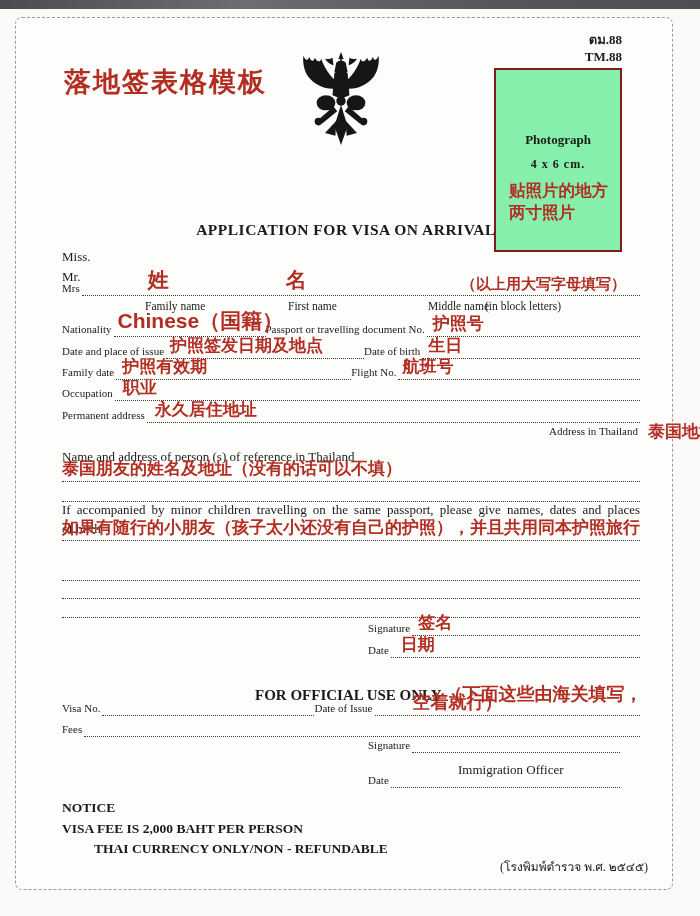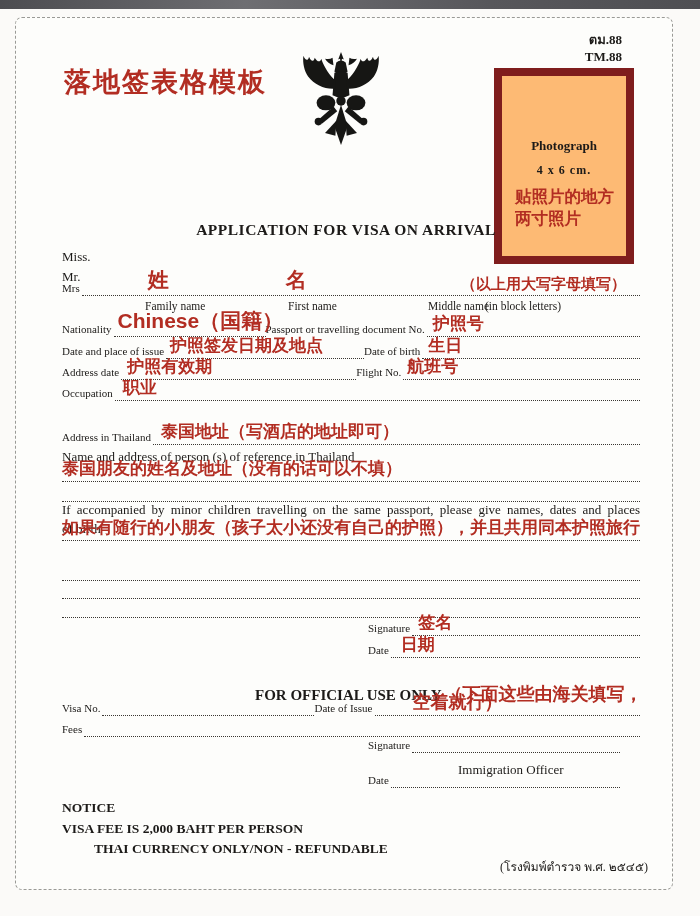--- a/index.html
+++ b/index.html
@@ -8,21 +8,21 @@
        font-family:"Liberation Serif",serif;color:var(--ink);}
   .page{position:absolute;inset:0;}
   .topstrip{position:absolute;left:0;top:0;width:700px;height:9px;
             background:linear-gradient(90deg,#4c4c50,#6e6e72 35%,#57575b 70%,#4f4f53);}
   .sheet{position:absolute;left:15px;top:17px;width:656px;height:871px;
          border:1px dashed #9a9a96;border-radius:7px;background:#fdfdfb;}
   .abs{position:absolute;}
   .red{color:var(--red);font-family:"Liberation Sans",sans-serif;font-weight:bold;white-space:nowrap;}
   .redtitle{font-size:27px;letter-spacing:2px;}
   .codes{font-size:13px;font-weight:bold;text-align:right;line-height:17px;font-family:"Liberation Serif",serif;}
-  .photobox{border:8px solid #7f1d1d;background:#fdba74;text-align:center;}
+  .photobox{border:2px solid #7f1d1d;background:#86efac;text-align:center;}
   .photobox .ph1{font-size:13px;font-weight:bold;margin-top:62px;}
   .photobox .ph2{font-size:12px;font-weight:bold;margin-top:9px;letter-spacing:1px;}
   .photobox .phnote{text-align:left;padding-left:13px;font-size:16.5px;line-height:22px;margin-top:7px;}
   .formtitle{font-size:15.5px;font-weight:bold;text-align:center;letter-spacing:.5px;}
   .plain{font-size:13px;white-space:nowrap;text-align:center;}
   .row{position:absolute;display:flex;align-items:flex-end;height:21px;}
   .lbl{font-size:11px;line-height:15px;white-space:nowrap;padding-right:2px;}
   .seg{position:relative;height:100%;border-bottom:1.6px dotted #3a3732;box-sizing:border-box;}
   .grow{flex:1;}
   .ann{position:absolute;bottom:1px;}
@@ -118,39 +118,45 @@
     <span class="seg" style="width:198px;">
       <span class="ann red s17" style="left:4px;">护照签发日期及地点</span>
     </span>
     <span class="lbl">Date of birth</span>
     <span class="seg grow">
       <span class="ann red s17" style="left:6px;">生日</span>
     </span>
   </div>
 
   <div class="row" style="left:62px;top:359px;width:578px;">
-    <span class="lbl">Address date</span>
+    <span class="lbl">Family date</span>
     <span class="seg" style="width:235px;">
       <span class="ann red s17" style="left:6px;">护照有效期</span>
     </span>
     <span class="lbl">Flight No.</span>
     <span class="seg grow">
       <span class="ann red s17" style="left:4px;">航班号</span>
     </span>
   </div>
 
   <div class="row" style="left:62px;top:380px;width:578px;">
     <span class="lbl">Occupation</span>
     <span class="seg grow">
       <span class="ann red s17" style="left:8px;">职业</span>
     </span>
   </div>
 
-
-  <div class="row" style="left:62px;top:424px;width:578px;">
+  <div class="row" style="left:62px;top:402px;width:578px;">
+    <span class="lbl">Permanent address</span>
+    <span class="seg grow">
+      <span class="ann red s17" style="left:8px;">永久居住地址</span>
+    </span>
+  </div>
+
+  <div class="row" style="left:62px;top:424px;width:578px;flex-direction:column;">
     <span class="lbl">Address in Thailand</span>
     <span class="seg grow">
       <span class="ann red s17" style="left:8px;">泰国地址（写酒店的地址即可）</span>
     </span>
   </div>
 
   <div class="abs plain" style="left:62px;top:449px;">Name and address of person (s) of reference in Thailand</div>
 
   <div class="row" style="left:62px;top:461px;width:578px;">
     <span class="seg grow">

